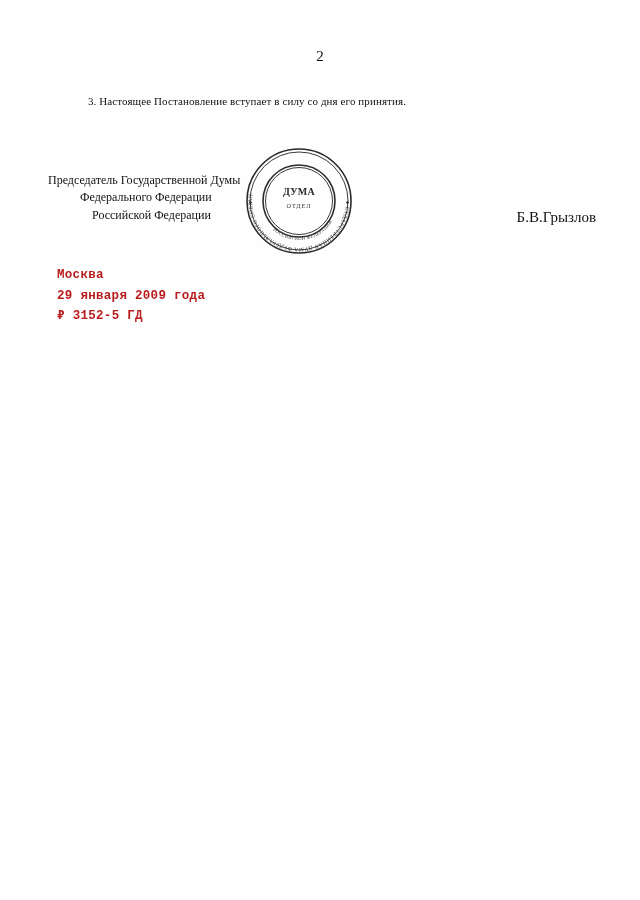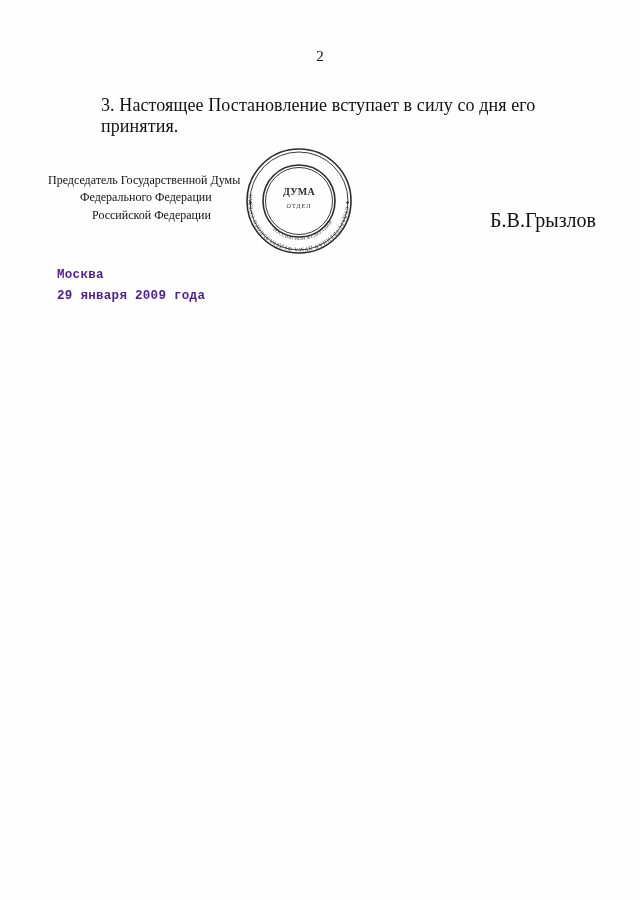--- a/index.html
+++ b/index.html
@@ -31,58 +31,57 @@
     font-size: 15px;
     color: #111;
   }
 
   .clause {
     position: absolute;
     top: 95px;
     left: 88px;
     width: 470px;
     font-family: "Liberation Serif", serif;
-    font-size: 18px;
+    font-size: 11px;
     letter-spacing: 0.1px;
     color: #111;
-    margin-left: 13px;
   }
 
   .signature-block {
     position: absolute;
     top: 172px;
     left: 48px;
     width: 330px;
     font-family: "Liberation Serif", serif;
     font-size: 12px;
     line-height: 1.45;
     color: #111;
   }
   .signature-block .line2 { padding-left: 32px; }
   .signature-block .line3 { padding-left: 44px; }
 
   .signatory-name {
     position: absolute;
     top: 209px;
     right: 44px;
     font-family: "Liberation Serif", serif;
-    font-size: 20px;
+    font-size: 15px;
     color: #111;
     white-space: nowrap;
   }
 
   .meta {
     position: absolute;
     top: 265px;
     left: 57px;
     font-family: "Liberation Mono", monospace;
     font-size: 12.5px;
     font-weight: bold;
     line-height: 1.65;
-    color: #4c1d95;
+    color: #b91c1c;
     letter-spacing: 0.3px;
   }
   .meta div { white-space: pre; }
 
   
   .stamp {
     position: absolute;
     top: 142px;
     left: 240px;
     width: 118px;
@@ -142,20 +141,21 @@
     <div class="line1">Председатель Государственной Думы</div>
     <div class="line2">Федерального Федерации</div>
     <div class="line3">Российской Федерации</div>
   </div>
 
   <div class="signatory-name">Б.В.Грызлов</div>
 
   <div class="meta">
     <div>Москва</div>
     <div>29 января 2009 года</div>
+    <div>₽ 3152-5 ГД</div>
   </div>
 
   <div class="stamp">
     <svg width="118" height="118" viewBox="0 0 118 118" aria-hidden="true">
       <defs>
         <path id="arcOuter" d="M 59,59 m -47,0 a 47,47 0 1,1 94,0" transform="rotate(188 59 59)" fill="none"></path>
         <path id="arcInner" d="M 59,59 m -39,0 a 39,39 0 1,0 78,0" transform="rotate(-8 59 59)" fill="none"></path>
       </defs>
 
       <circle class="stamp-line" cx="59" cy="59" r="52"></circle>

